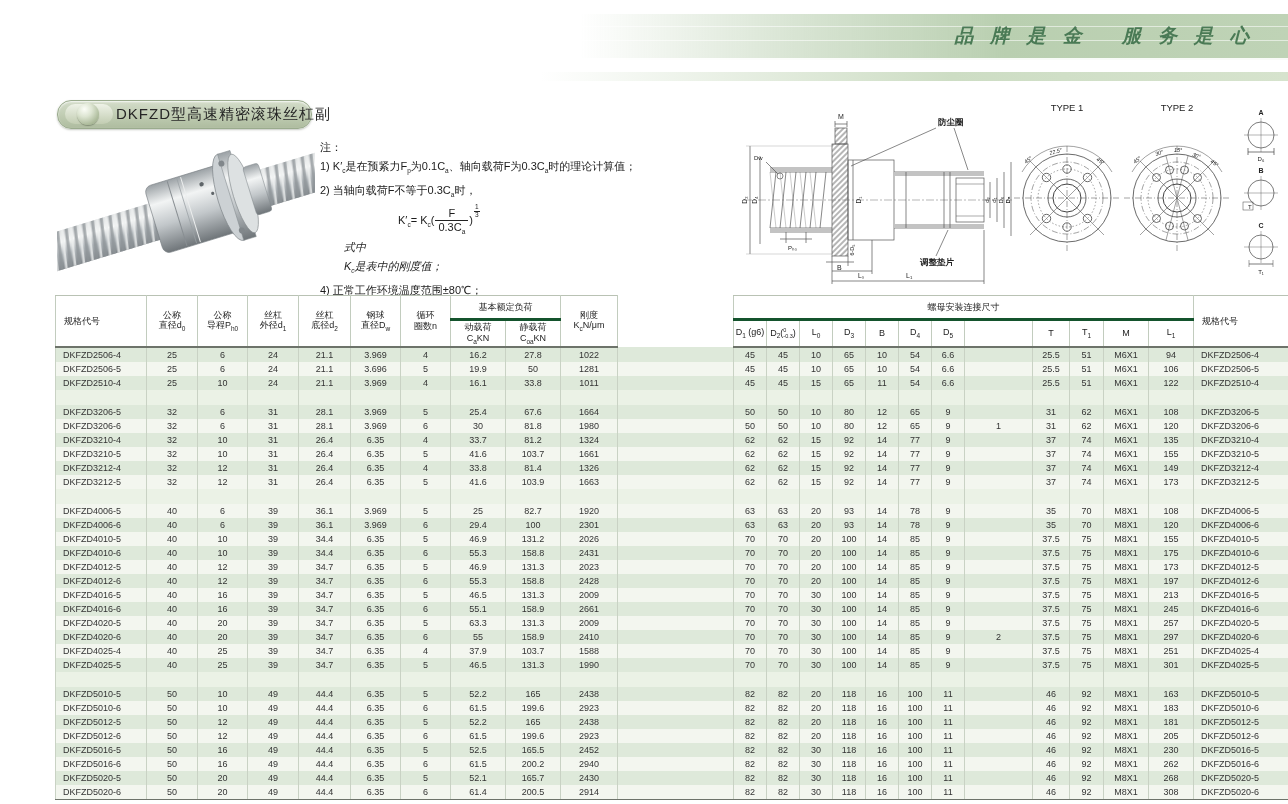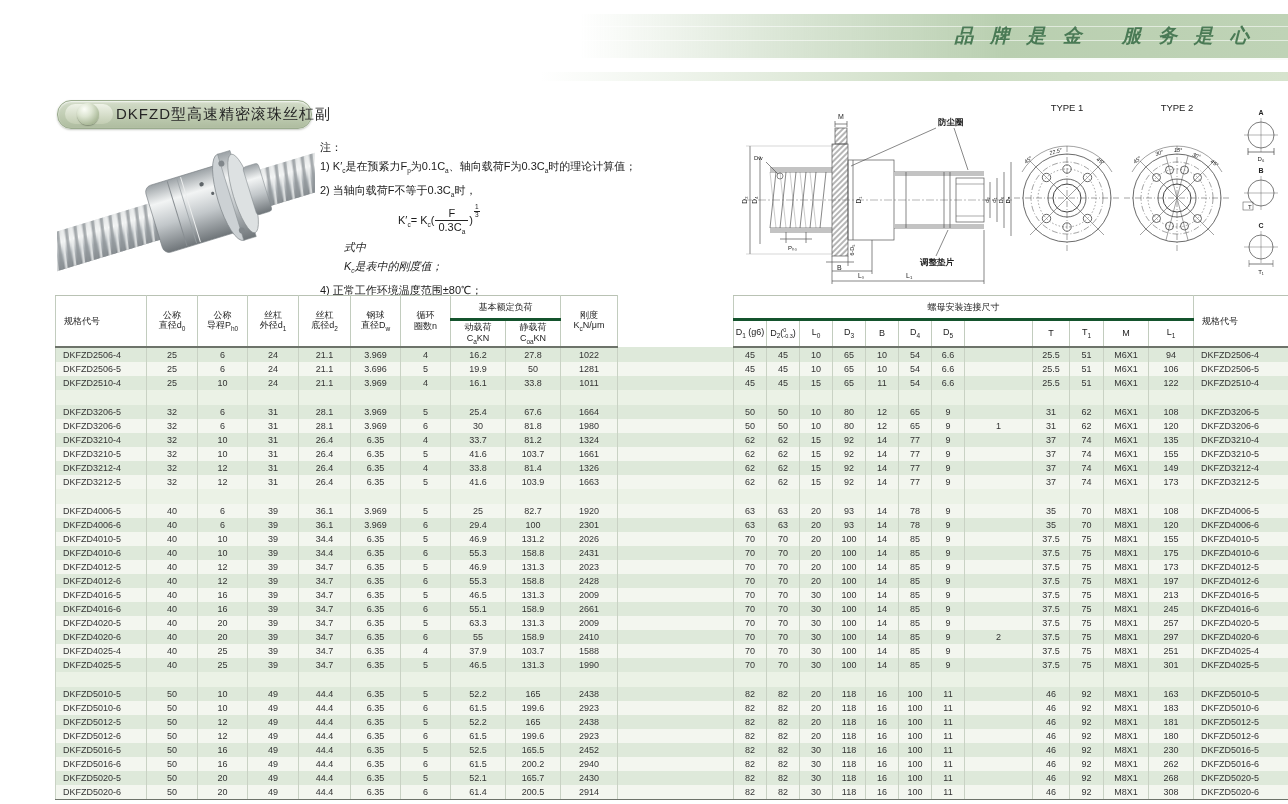--- a/index.html
+++ b/index.html
@@ -1104,21 +1104,21 @@
         <td>82</td>
         <td>20</td>
         <td>118</td>
         <td>16</td>
         <td>100</td>
         <td>11</td>
         <td></td>
         <td>46</td>
         <td>92</td>
         <td>M8X1</td>
-        <td>180</td>
+        <td>205</td>
         <td class="code">DKFZD5012-6</td>
       </tr>
       <tr class="even">
         <td class="code">DKFZD5016-5</td>
         <td>50</td>
         <td>16</td>
         <td>49</td>
         <td>44.4</td>
         <td>6.35</td>
         <td>5</td>

